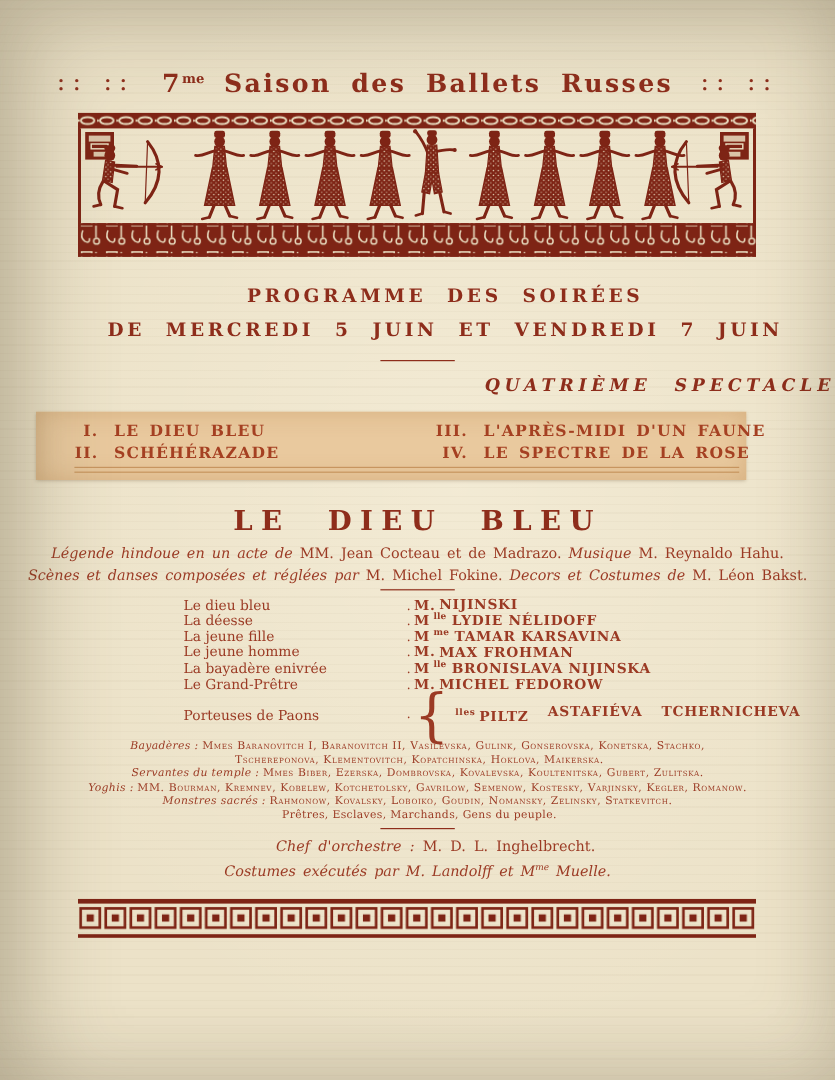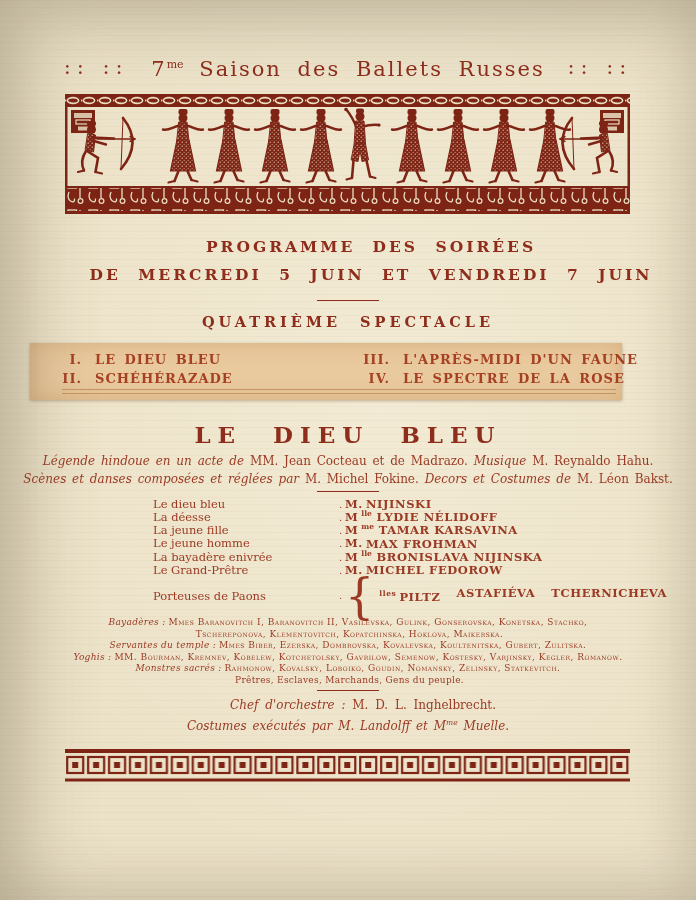--- a/index.html
+++ b/index.html
@@ -19,32 +19,32 @@
   .page::after{
     content:""; position:absolute; inset:0; pointer-events:none;
     box-shadow: inset 28px 22px 70px rgba(100,88,62,.30), inset -14px -18px 55px rgba(100,88,62,.16);
   }
   .abs{position:absolute;}
   .center{left:0; width:100%; text-align:center;}
 
   
   .masthead{top:57px; color:var(--ink-head); font-size:21px; letter-spacing:2px; white-space:nowrap;}
   .masthead .deco{letter-spacing:6px; margin:0 14px; position:relative; top:-2px;}
-  .masthead .season{font-weight:400; word-spacing:7px;}
+  .masthead .season{font-weight:700; word-spacing:7px;}
   .masthead sup{font-size:11px; letter-spacing:0;}
 
   
   .frieze{left:65px; top:94px; width:565px; height:120px;}
 
   
   .prog{color:var(--ink-head); font-weight:bold; font-size:15.5px; letter-spacing:3px; word-spacing:9px;padding-left:23px;}
   .prog1{top:237px;} .prog2{top:265px;}
   .hr-sm{height:0; border-top:1.5px solid var(--ink-head); width:62px; left:317px;}
   .rule1{top:300px;}
-  .spectacle{top:313px; color:var(--ink-head); font-weight:bold; font-size:14.5px; letter-spacing:4px; word-spacing:10px;}
+  .spectacle{top:313px; color:var(--ink-head); font-style:italic; font-weight:bold; font-size:14.5px; letter-spacing:4px; word-spacing:10px;text-align:right;}
 
   
   .strip{
     left:30px; top:343px; width:592px; height:57px;
     background:var(--strip);
     box-shadow: 0 1px 3px rgba(90,60,25,.35), inset 0 0 20px rgba(168,116,56,.30);
   }
   .strip-rows{position:absolute; left:0; top:7px; width:100%;}
   .strip-row{display:grid; grid-template-columns:52px 256px 52px 1fr; height:19px; align-items:center;
              color:#a54022; font-weight:bold; font-size:13px; letter-spacing:1px; word-spacing:3px; white-space:nowrap;}

